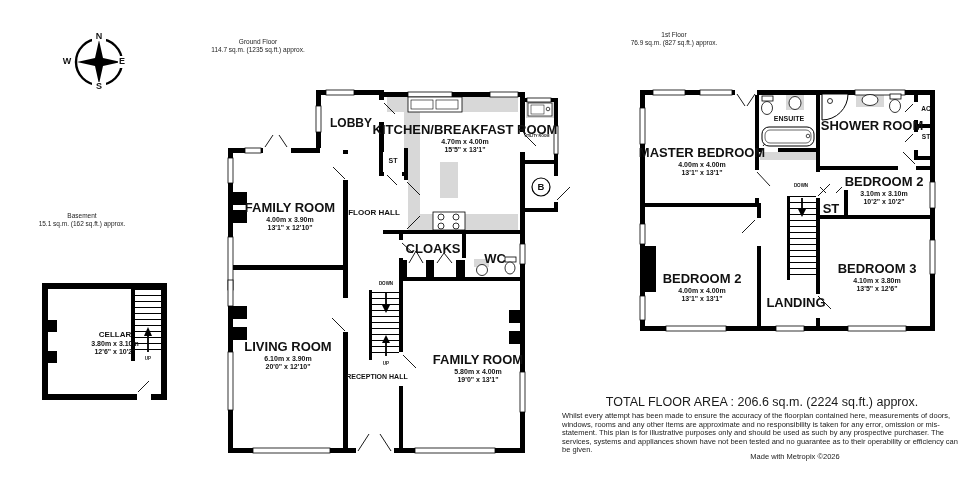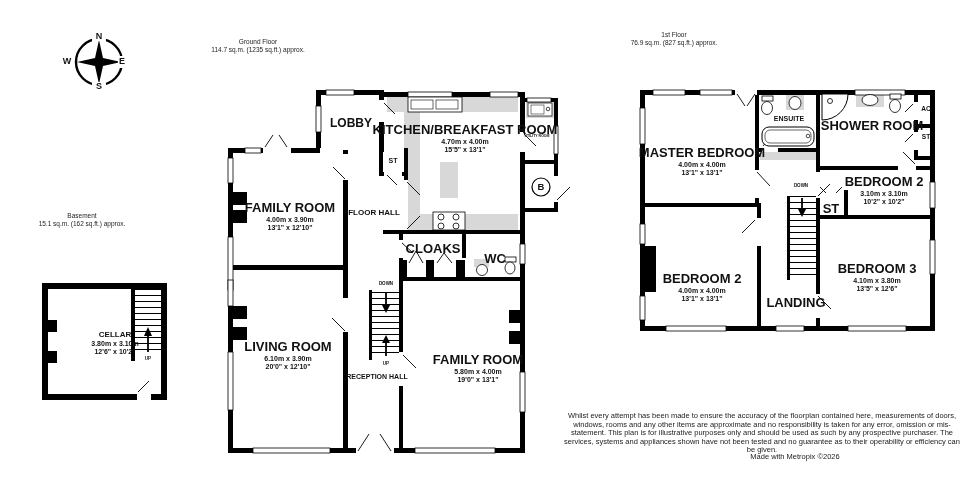--- a/index.html
+++ b/index.html
@@ -9,21 +9,21 @@
   .rl{position:absolute;transform:translateX(-50%);text-align:center;font-weight:bold;
       color:#111;white-space:nowrap;line-height:1.2;}
   .rl .nm{font-size:13px;}
   .rl .dm{font-size:7px;}
   .flt{position:absolute;transform:translateX(-50%);text-align:center;font-size:6.5px;
        color:#222;line-height:1.3;font-weight:400;white-space:nowrap;}
   .tny{font-size:4.5px;}
   .stairs{position:absolute;background-image:repeating-linear-gradient(to bottom,#000 0,#000 1px,transparent 1px,transparent 6px);}
   .cmp{position:absolute;transform:translateX(-50%);font-size:9px;font-weight:bold;background:#fff;padding:0 1px;line-height:1;}
   .footer-total{position:absolute;transform:translateX(-50%);font-size:12.5px;color:#1a1a1a;white-space:nowrap;}
-  .footer-disc{position:absolute;width:400px;text-align:center;font-size:7.5px;line-height:1.14;color:#222;}
+  .footer-disc{position:absolute;width:400px;text-align:left;font-size:7.5px;line-height:1.14;color:#222;}
   .footer-credit{position:absolute;transform:translateX(-50%);font-size:7.5px;color:#222;white-space:nowrap;}
 </style>
 </head>
 <body>
 
 <div id="canvas">
 
 <svg width="980" height="495" viewBox="0 0 980 495">
 
   <g>
@@ -424,16 +424,17 @@
 <div class="rl" style="left:877px;top:261px;">
   <div class="nm">BEDROOM 3</div>
   <div class="dm">4.10m  x 3.80m</div>
   <div class="dm">13'5"  x 12'6"</div>
 </div>
 
 <div class="rl" style="left:796px;top:295px;">
   <div class="nm">LANDING</div>
 </div>
 
+<div class="footer-total" style="left:762px;top:395px;">TOTAL FLOOR AREA : 206.6 sq.m. (2224 sq.ft.) approx.</div>
 <div class="footer-disc" style="left:562px;top:412px;">Whilst every attempt has been made to ensure the accuracy of the floorplan contained here, measurements of doors, windows, rooms and any other items are approximate and no responsibility is taken for any error, omission or mis-statement. This plan is for illustrative purposes only and should be used as such by any prospective purchaser. The services, systems and appliances shown have not been tested and no guarantee as to their operability or efficiency can be given.</div>
 <div class="footer-credit" style="left:762px;top:452px;margin-left:33px;">Made with Metropix ©2026</div>
 
 </div>
 
 </body></html>

